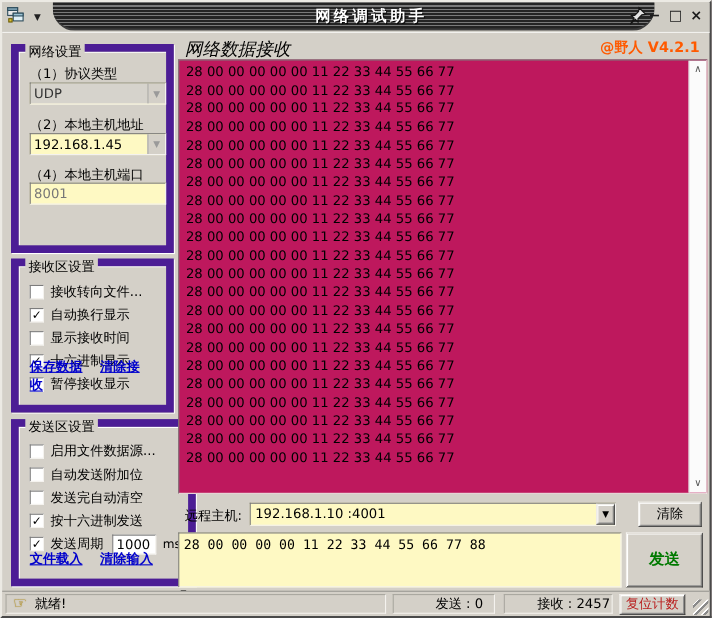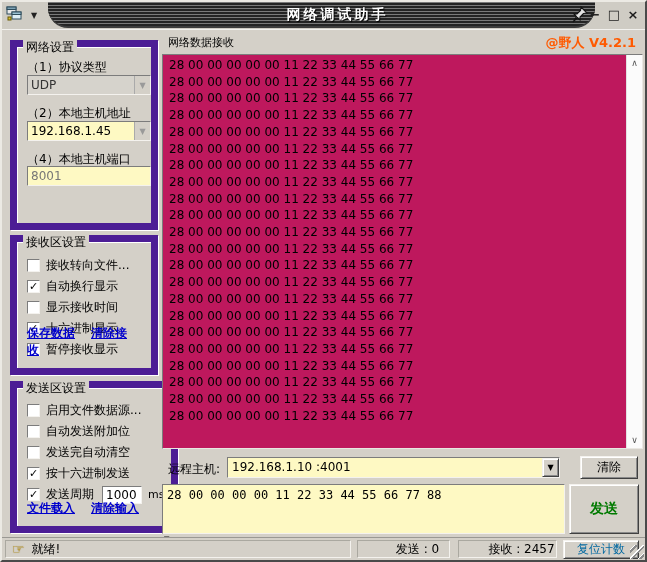--- a/index.html
+++ b/index.html
@@ -57,21 +57,21 @@
   .checkbox { width:13px; height:13px; background:#fff; flex:0 0 13px;
               border:1px solid; border-color:#7c7c7c #f4f2ee #f4f2ee #7c7c7c;
               font-size:11px; font-weight:bold; color:#000; line-height:11px; text-align:center; }
   .period-input { width:40px; height:18px; font-size:12px; padding:1px 3px; margin-left:2px;
                   border:1px solid; border-color:#7c7c7c #f4f2ee #f4f2ee #7c7c7c; outline:none; }
   .ms { font-size:11px; color:#000; }
   .links { position:absolute; left:10px; bottom:9px; font-size:12px; }
   .links a { color:#0000cc; text-decoration:underline; margin-right:16px; font-weight:bold; cursor:pointer; }
 
   
-  .recv-title { position:absolute; left:166px; top:33px; font-size:11px; color:#000; }
+  .recv-title { position:absolute; left:166px; top:33px; font-size:16px; color:#000;font-style:italic; }
   .version { position:absolute; right:9px; top:32px; font-size:13px; font-weight:bold; color:#ff5a00; }
   .recv-box { position:absolute; left:160px; top:52px; width:481px; height:395px; background:#be185d;
               border:1px solid; border-color:#7c7c7c #e9e7e2 #e9e7e2 #7c7c7c; overflow:hidden; }
   .hex-lines { position:absolute; left:0; top:2px; right:17px; padding-left:6px;
                font-family:"DejaVu Sans Mono","Liberation Mono",monospace; font-size:12px; line-height:16.7px;
                color:#000; white-space:pre; }
   .vscroll { position:absolute; top:0; bottom:0; right:0; width:16px; background:#fbfbfb;
              border-left:1px solid #e2e2e2; }
   .vscroll .chev { position:absolute; left:0; right:0; text-align:center; font-size:9px; color:#555; }
   .chev-up { top:3px; } .chev-down { bottom:3px; }
@@ -92,22 +92,22 @@
 
   
   .statusbar { position:absolute; left:0; right:0; bottom:0; height:23px; border-top:1px solid #9a9893;
                background:#d4d0c8; }
   .sb-panel { position:absolute; top:2px; height:18px; font-size:12px; color:#000;
               border:1px solid; border-color:#aaa8a0 #f4f2ee #f4f2ee #aaa8a0;
               display:flex; align-items:center; justify-content:center;padding-left:28px; }
   .sb-left { left:3px; width:346px; justify-content:flex-start; padding-left:6px; gap:7px; }
   .sb-send { left:355px; width:93px; }
   .sb-recv { left:456px; width:99px; }
-  .btn-reset { position:absolute; left:561px; top:2px; width:76px; height:19px; font-size:12px;
-               display:flex; align-items:center; justify-content:center; color:#0369a1; cursor:default; }
+  .btn-reset { position:absolute; left:561px; top:2px; width:60px; height:19px; font-size:12px;
+               display:flex; align-items:center; justify-content:center; color:#b91c1c; cursor:default; }
   .hand-icon { color:#c9a227; font-size:14px; line-height:14px; text-shadow:0 0 1px #6b5200; }
   .grip { position:absolute; right:1px; bottom:1px; width:14px; height:14px;
           background:repeating-linear-gradient(135deg, transparent 0 3px, #fff 3px 4px, #8a8a8a 4px 6px); }
 </style>
 </head>
 <body>
 
 <div class="window">
 
   <div class="titlebar">

